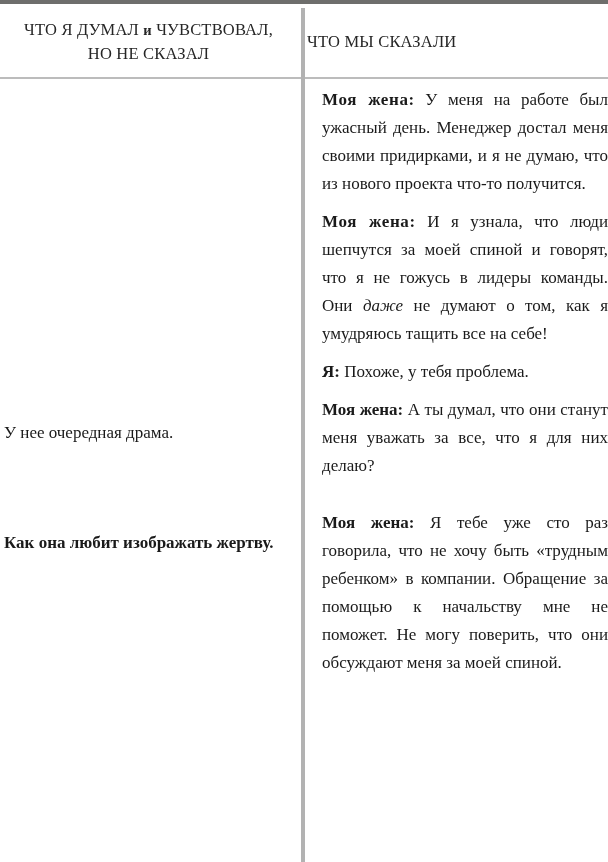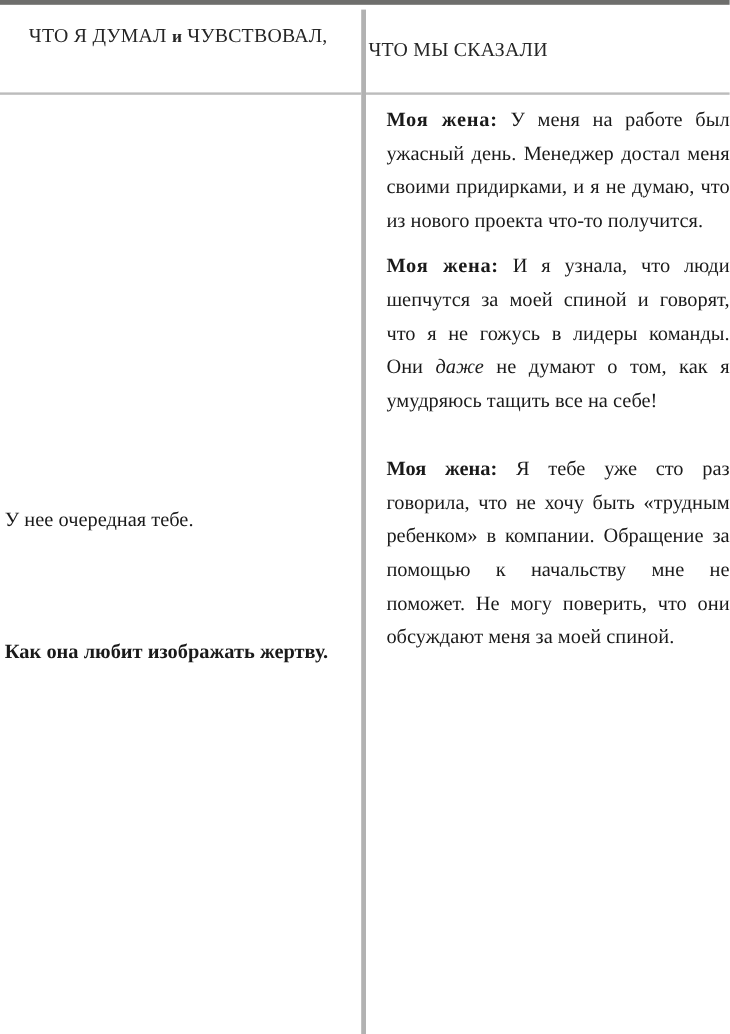--- a/index.html
+++ b/index.html
@@ -132,47 +132,54 @@
 
 <div class="page">
 
   <div class="top-rule"></div>
   <div class="col-divider"></div>
   <div class="header-rule-left"></div>
   <div class="header-rule-right"></div>
 
   <div class="header-left">
     <span>ЧТО Я ДУМАЛ </span><span class="hdr-lc">и</span><span> ЧУВСТВОВАЛ,</span><br>
+    <span>НО НЕ СКАЗАЛ</span>
   </div>
 
   <div class="header-right">
     <span>ЧТО МЫ СКАЗАЛИ</span>
   </div>
 
   <div class="col-left">
     <div class="thought" style="top:331px;">
-      <span>У нее очередная тебе.</span>
+      <span>У нее очередная драма.</span>
     </div>
     <div class="thought" style="top:441px;font-weight:bold;">
       <span>Как она любит изображать жертву.</span>
     </div>
   </div>
 
   <div class="col-right">
 
     <p class="para">
       <span class="speaker-spaced">Моя жена:</span><span> У меня на работе был ужасный день. Менеджер достал меня своими придирками, и я не думаю, что из нового проекта что-то получится.</span>
     </p>
 
 
     <p class="para">
       <span class="speaker-spaced">Моя жена:</span><span> И я узнала, что люди шепчутся за моей спиной и говорят, что я не гожусь в лидеры команды. Они </span><em class="it">даже</em><span> не думают о том, как я умудряюсь тащить все на себе!</span>
     </p>
 
+    <p class="para">
+      <span class="speaker">Я:</span><span> Похоже, у тебя проблема.</span>
+    </p>
 
+    <p class="para">
+      <span class="speaker">Моя жена:</span><span> А ты думал, что они станут меня уважать за все, что я для них делаю?</span>
+    </p>
 
 
     <p class="para">
       <span class="speaker">Моя жена:</span><span> Я тебе уже сто раз говорила, что не хочу быть «трудным ребенком» в компании. Обращение за помощью к начальству мне не поможет. Не могу поверить, что они обсуждают меня за моей спиной.</span>
     </p>
 
   </div>
 
 </div>
 

